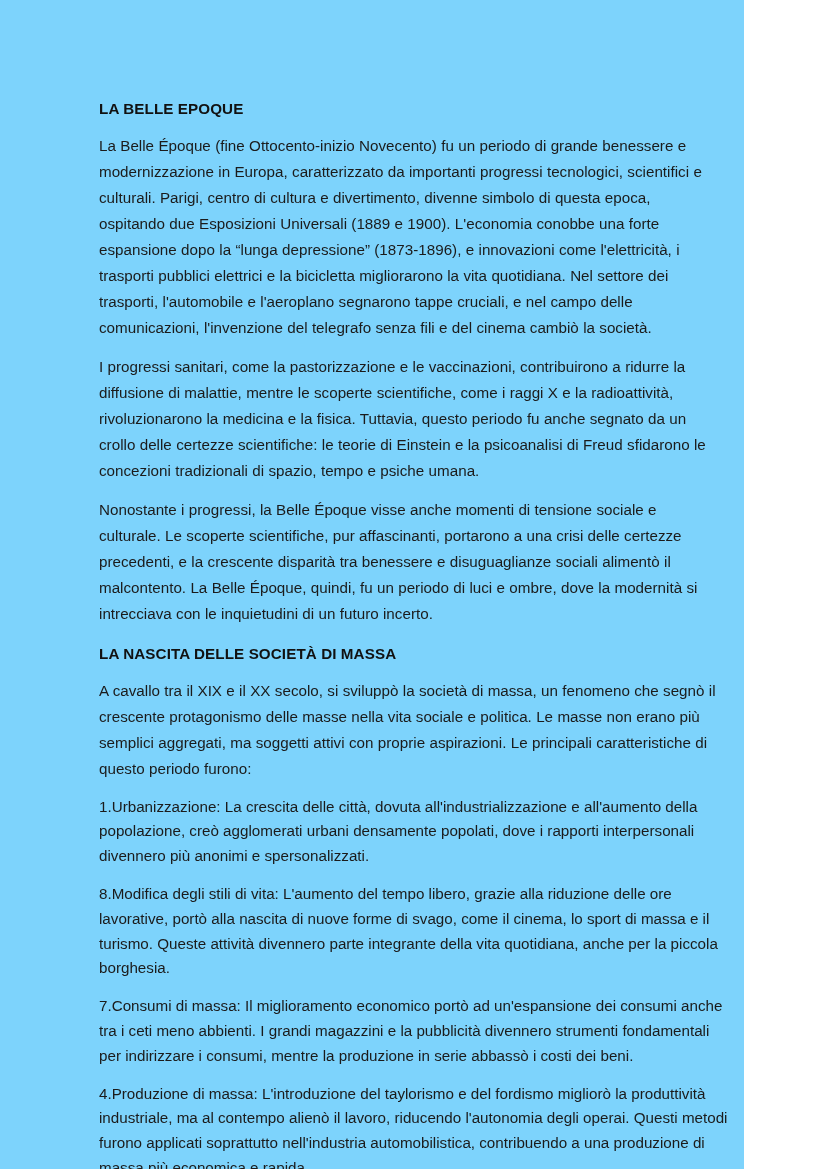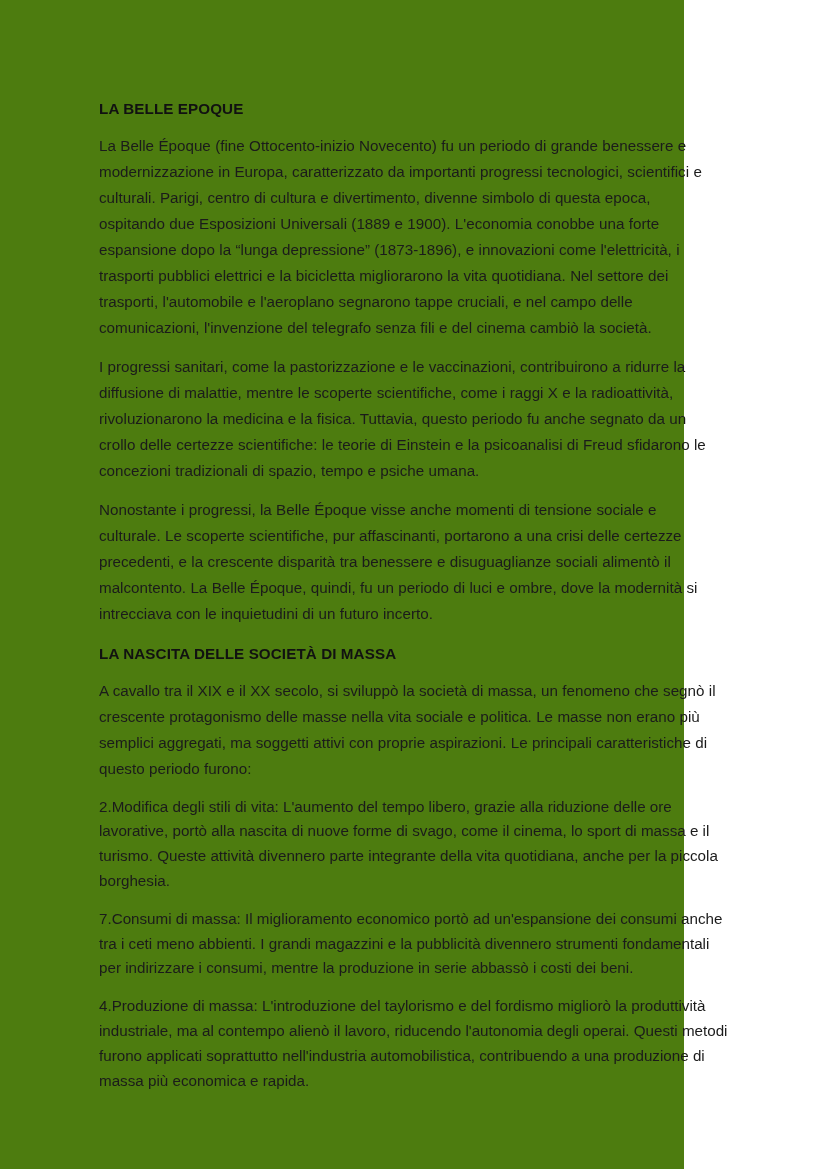--- a/index.html
+++ b/index.html
@@ -11,23 +11,23 @@
     width: 828px;
     height: 1169px;
     background: #ffffff;
     font-family: "Liberation Sans", "DejaVu Sans", sans-serif;
     -webkit-font-smoothing: antialiased;
     overflow: hidden;
   }
 
   .page {
     position: relative;
-    width: 684px;
+    width: 744px;
     height: 1169px;
-    background: #4d7c0f;
+    background: #7dd3fc;
     box-sizing: border-box;
   }
 
   .content {
     position: absolute;
     left: 99px;
     top: 97px;
     width: 631px;
   }
 
@@ -91,19 +91,20 @@
 
     <p class="doc-para">I progressi sanitari, come la pastorizzazione e le vaccinazioni, contribuirono a ridurre la diffusione di malattie, mentre le scoperte scientifiche, come i raggi X e la radioattività, rivoluzionarono la medicina e la fisica. Tuttavia, questo periodo fu anche segnato da un crollo delle certezze scientifiche: le teorie di Einstein e la psicoanalisi di Freud sfidarono le concezioni tradizionali di spazio, tempo e psiche umana.</p>
 
     <p class="doc-para">Nonostante i progressi, la Belle Époque visse anche momenti di tensione sociale e culturale. Le scoperte scientifiche, pur affascinanti, portarono a una crisi delle certezze precedenti, e la crescente disparità tra benessere e disuguaglianze sociali alimentò il malcontento. La Belle Époque, quindi, fu un periodo di luci e ombre, dove la modernità si intrecciava con le inquietudini di un futuro incerto.</p>
 
     <h1 class="doc-heading second">LA NASCITA DELLE SOCIETÀ DI MASSA</h1>
 
     <p class="doc-para">A cavallo tra il XIX e il XX secolo, si sviluppò la società di massa, un fenomeno che segnò il crescente protagonismo delle masse nella vita sociale e politica. Le masse non erano più semplici aggregati, ma soggetti attivi con proprie aspirazioni. Le principali caratteristiche di questo periodo furono:</p>
 
     <ol class="list-block">
-      <li class="list-item">2.Modifica degli stili di vita: L'aumento del tempo libero, grazie alla riduzione delle ore lavorative, portò alla nascita di nuove forme di svago, come il cinema, lo sport di massa e il turismo. Queste attività divennero parte integrante della vita quotidiana, anche per la piccola borghesia.</li>
+      <li class="list-item">1.Urbanizzazione: La crescita delle città, dovuta all'industrializzazione e all'aumento della popolazione, creò agglomerati urbani densamente popolati, dove i rapporti interpersonali divennero più anonimi e spersonalizzati.</li>
+      <li class="list-item">8.Modifica degli stili di vita: L'aumento del tempo libero, grazie alla riduzione delle ore lavorative, portò alla nascita di nuove forme di svago, come il cinema, lo sport di massa e il turismo. Queste attività divennero parte integrante della vita quotidiana, anche per la piccola borghesia.</li>
       <li class="list-item">7.Consumi di massa: Il miglioramento economico portò ad un'espansione dei consumi anche tra i ceti meno abbienti. I grandi magazzini e la pubblicità divennero strumenti fondamentali per indirizzare i consumi, mentre la produzione in serie abbassò i costi dei beni.</li>
       <li class="list-item">4.Produzione di massa: L'introduzione del taylorismo e del fordismo migliorò la produttività industriale, ma al contempo alienò il lavoro, riducendo l'autonomia degli operai. Questi metodi furono applicati soprattutto nell'industria automobilistica, contribuendo a una produzione di massa più economica e rapida.</li>
     </ol>
 
   </div>
 </div>
 
 </body></html>

